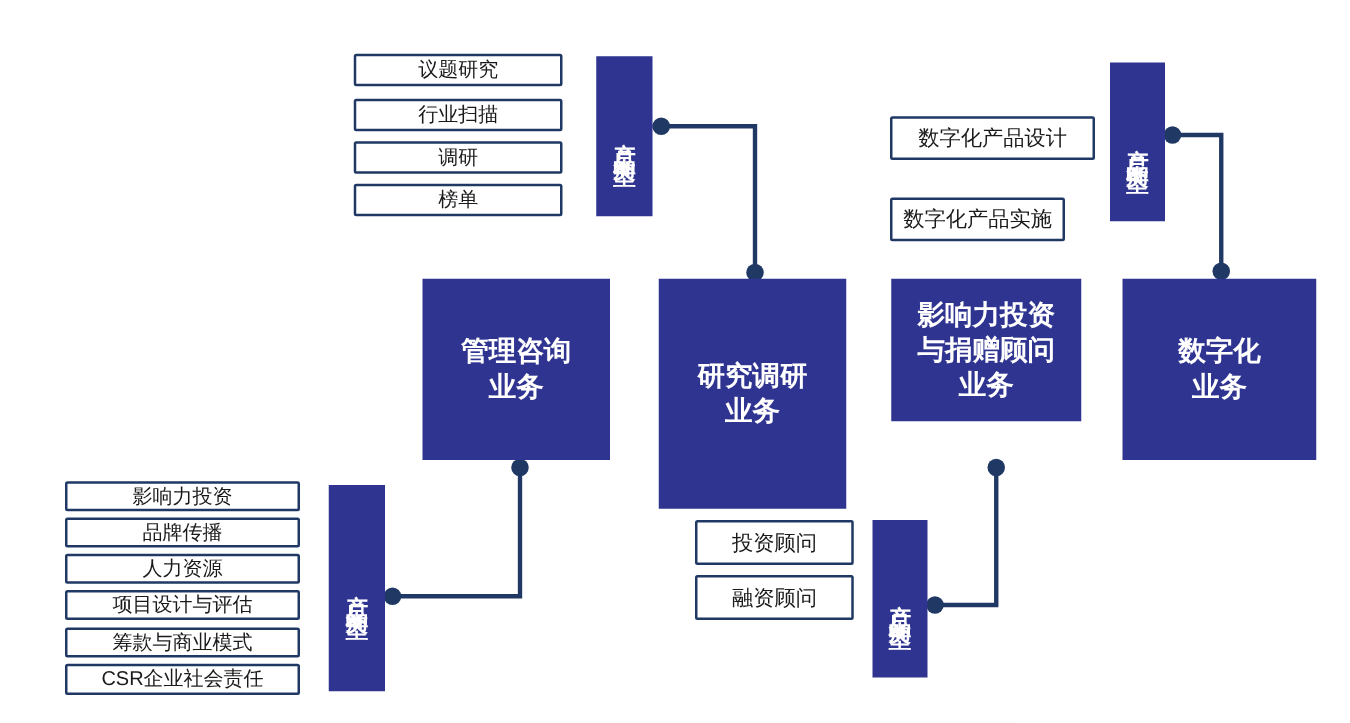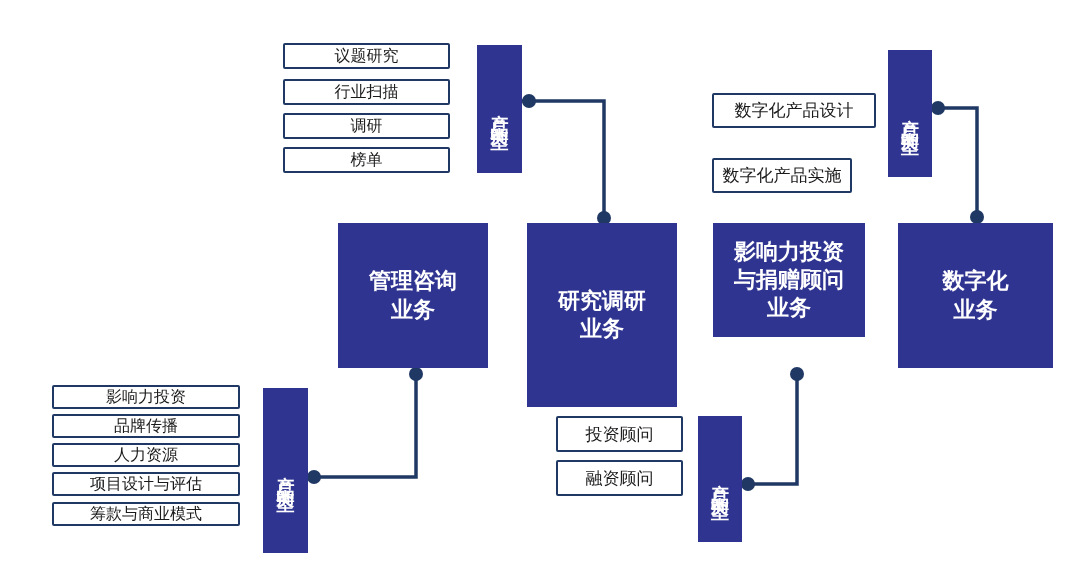--- a/index.html
+++ b/index.html
@@ -112,19 +112,20 @@
 
   <div class="item-box" style="left:712px; top:93px;  width:164px; height:35px;">数字化产品设计</div>
   <div class="item-box" style="left:712px; top:138px; width:140px; height:35px;margin-top:20px;">数字化产品实施</div>
   <div class="tag-box" style="left:888px; top:50px; width:44px; height:127px;">产品类型</div>
 
   <div class="item-box sm" style="left:52px; top:385px; width:188px; height:24px;">影响力投资</div>
   <div class="item-box sm" style="left:52px; top:414px; width:188px; height:24px;">品牌传播</div>
   <div class="item-box sm" style="left:52px; top:443px; width:188px; height:24px;">人力资源</div>
   <div class="item-box sm" style="left:52px; top:472px; width:188px; height:24px;">项目设计与评估</div>
   <div class="item-box sm" style="left:52px; top:502px; width:188px; height:24px;">筹款与商业模式</div>
+  <div class="item-box sm" style="left:52px; top:531px; width:188px; height:25px;">CSR企业社会责任</div>
   <div class="tag-box" style="left:263px; top:388px; width:45px; height:165px;">产品类型</div>
 
   <div class="item-box" style="left:556px; top:416px; width:127px; height:36px;">投资顾问</div>
   <div class="item-box" style="left:556px; top:460px; width:127px; height:36px;">融资顾问</div>
   <div class="tag-box" style="left:698px; top:416px; width:44px; height:126px;">产品类型</div>
 
 </div>
 
 </body></html>

